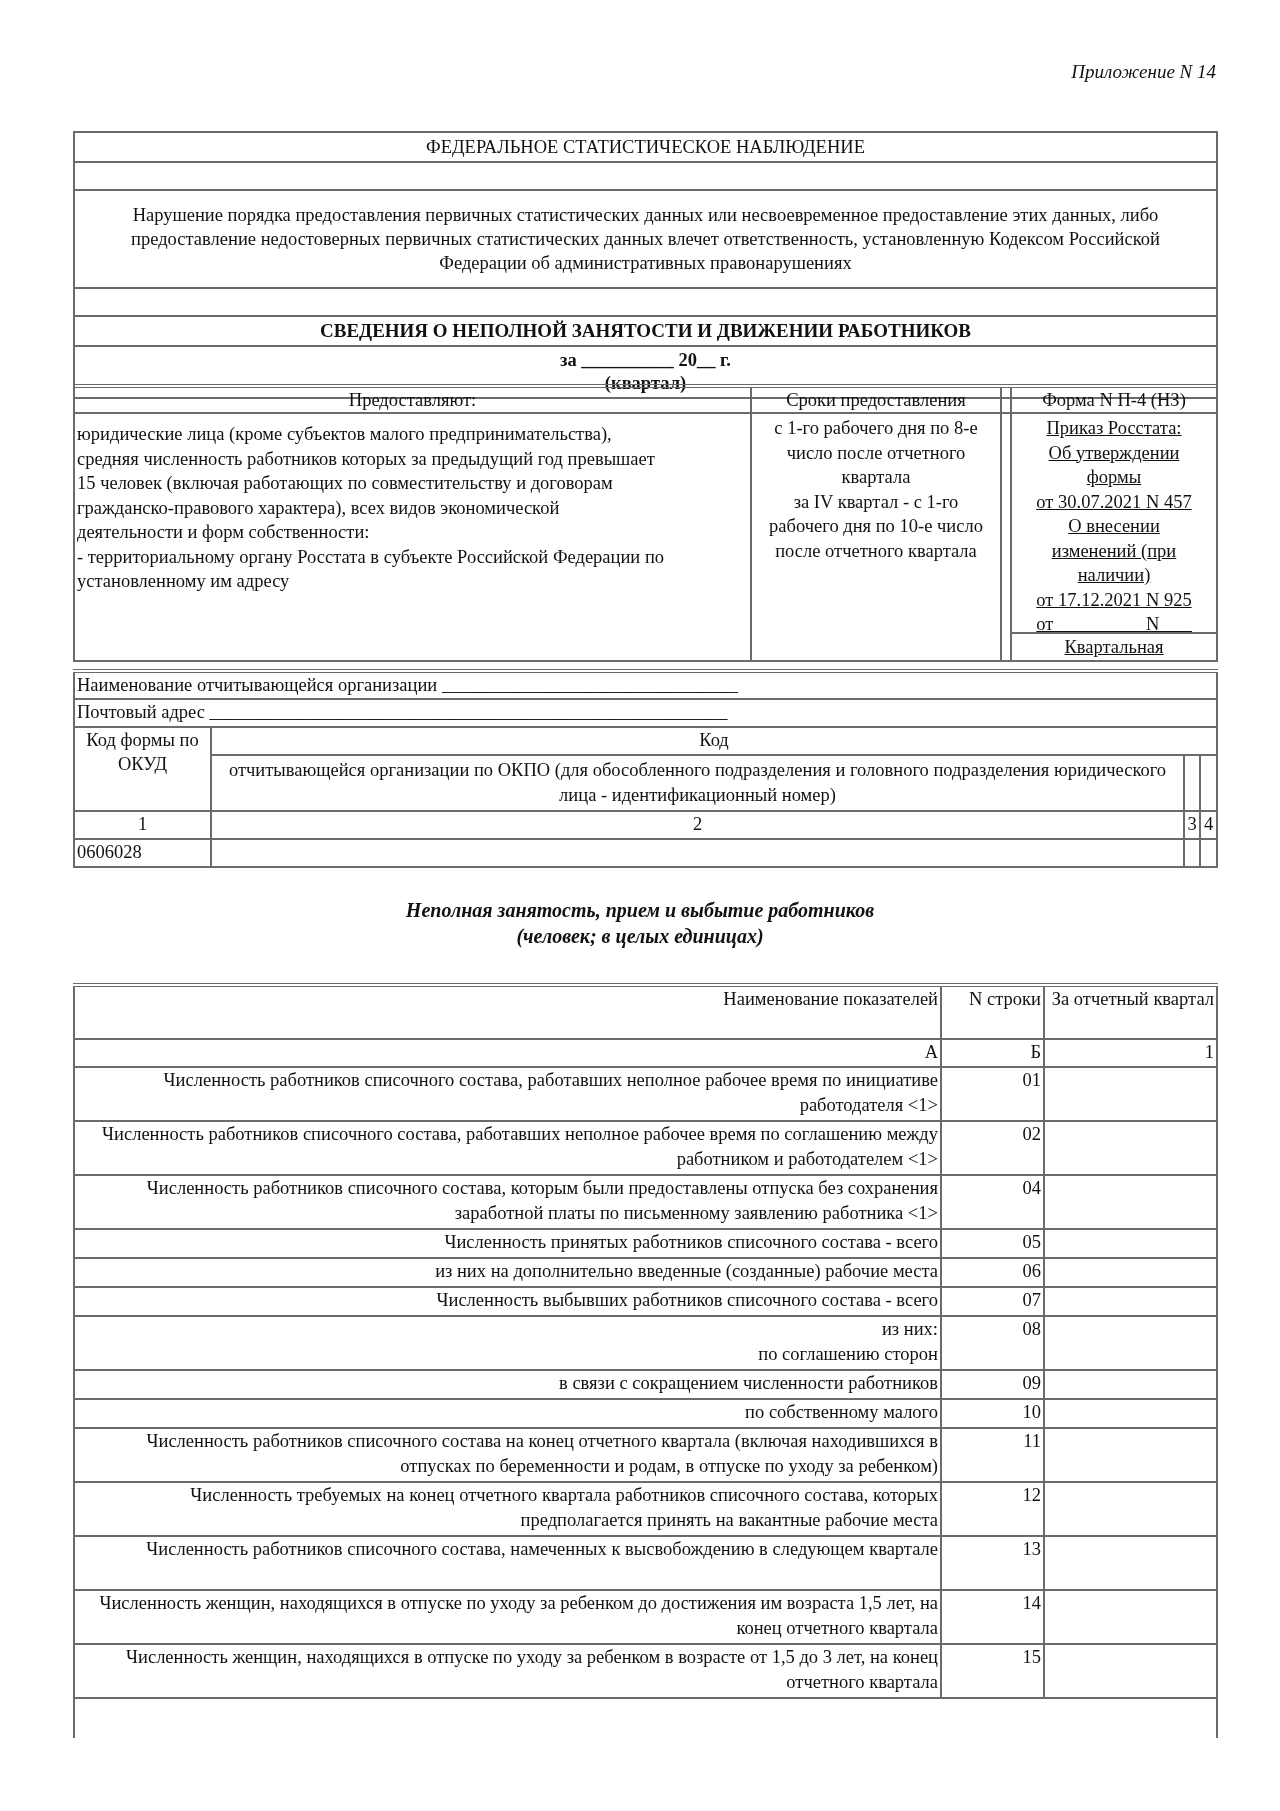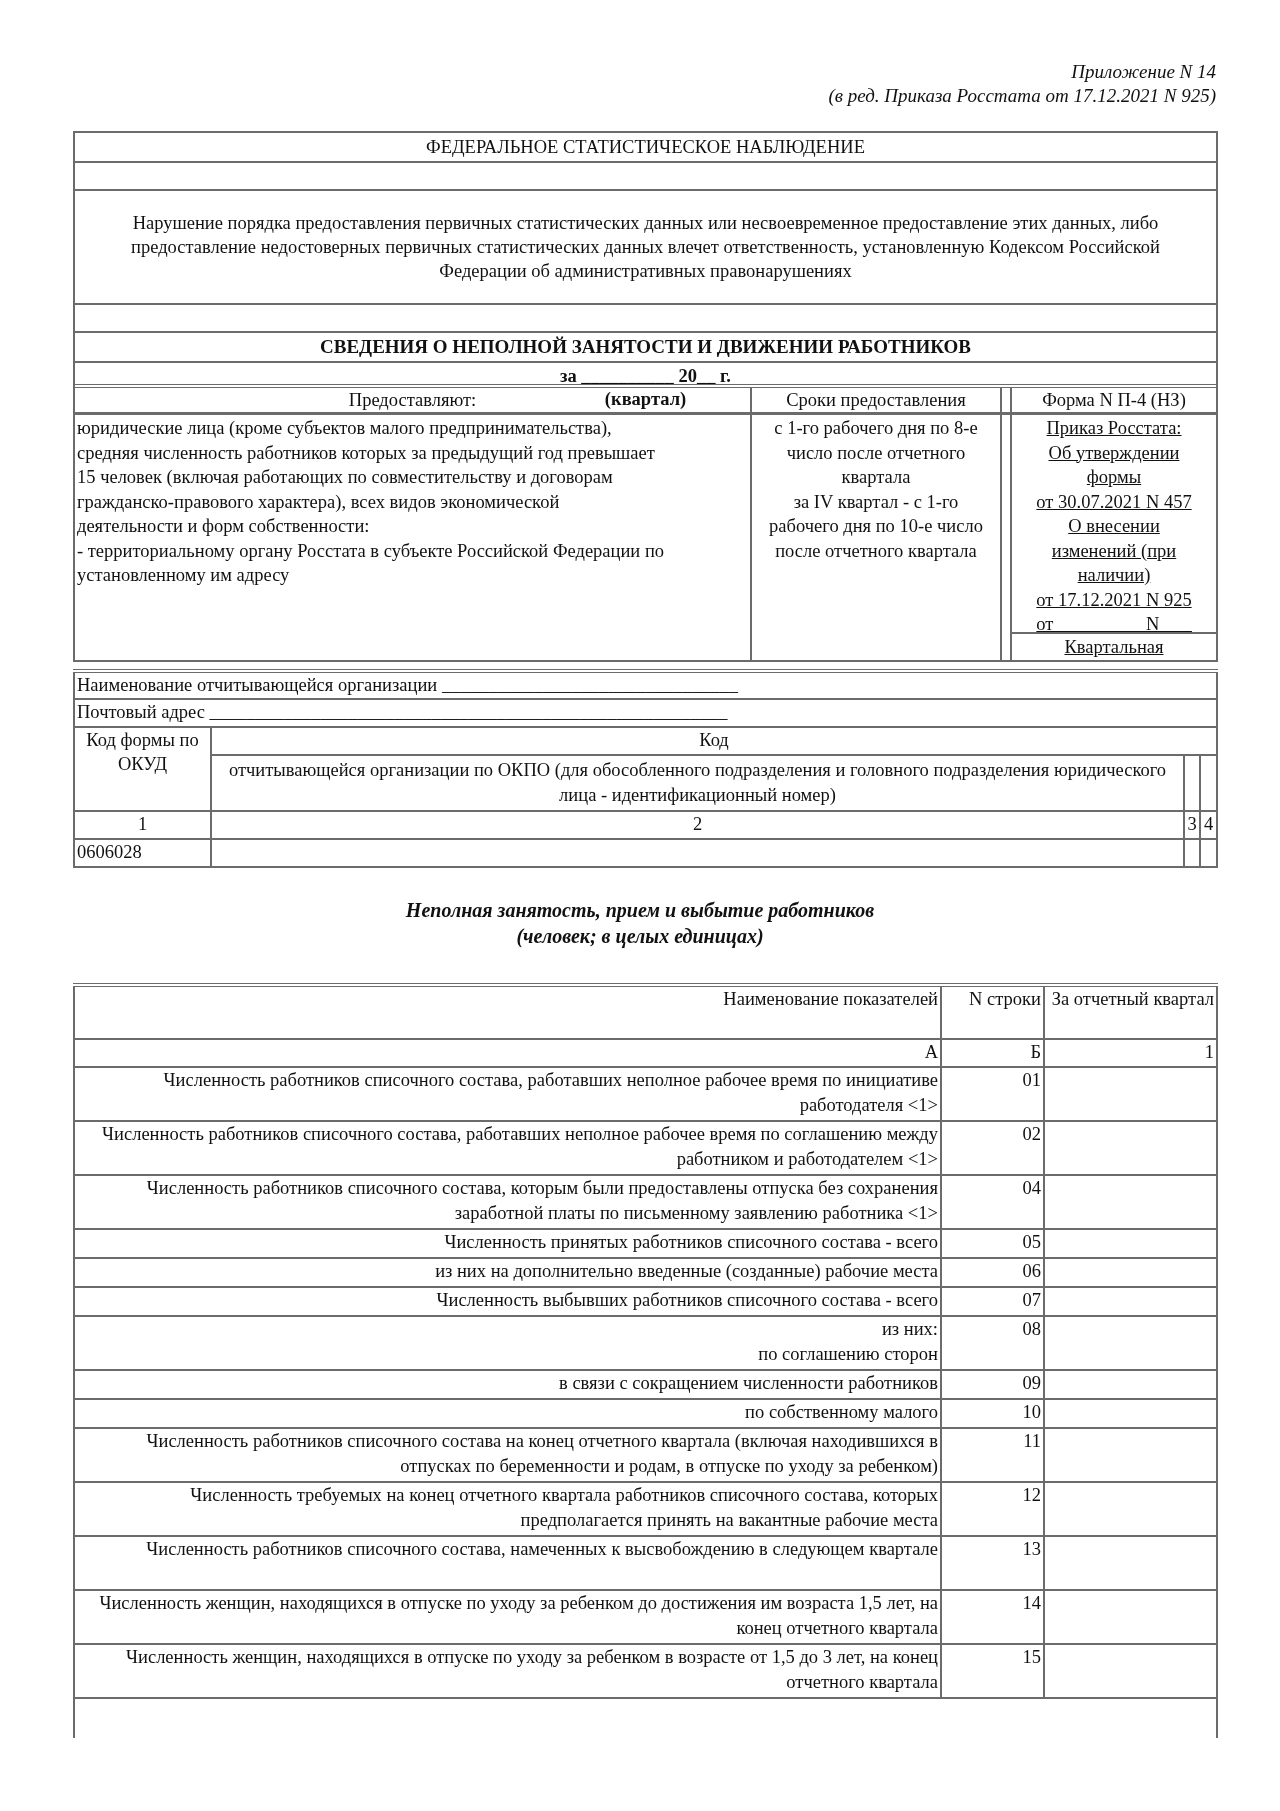--- a/index.html
+++ b/index.html
@@ -19,36 +19,35 @@
   #section-title { left:0; width:1280px; top:897px; text-align:center; font-weight:bold; font-size:20px; line-height:26px;font-style:italic; }
   #main { left:73px; top:983px; width:1143px; }
   #main td { font-size:18.5px; line-height:25px;text-align:right; }
   .dbl-top td { border-top:4px double #6b6b6b; }
 </style>
 </head>
 <body>
 
 <div class="abs appendix">
   <div>Приложение N 14</div>
-  <div>(в ред. Приказа Росстата от 17.12.2021 N 925)</div>
 </div>
 
 <table id="hdr" class="abs">
   <colgroup>
       <col style="width:1143px">
     </colgroup>
   <tbody>
       <tr style="height:28px">
         <td class="center">ФЕДЕРАЛЬНОЕ СТАТИСТИЧЕСКОЕ НАБЛЮДЕНИЕ</td>
       </tr>
   <tr style="height:28px">
         <td></td>
       </tr>
   <tr style="height:78px">
-        <td class="center" style="padding:20px 14px; line-height:24px;">Нарушение порядка предоставления первичных статистических данных или несвоевременное предоставление этих данных, либо предоставление недостоверных первичных статистических данных влечет ответственность, установленную Кодексом Российской Федерации об административных правонарушениях</td>
+        <td class="center" style="padding:12px 14px; line-height:24px;">Нарушение порядка предоставления первичных статистических данных или несвоевременное предоставление этих данных, либо предоставление недостоверных первичных статистических данных влечет ответственность, установленную Кодексом Российской Федерации об административных правонарушениях</td>
       </tr>
   <tr style="height:28px">
         <td></td>
       </tr>
   <tr style="height:30px">
         <td class="center bold" style="font-size:19px;">СВЕДЕНИЯ О НЕПОЛНОЙ ЗАНЯТОСТИ И ДВИЖЕНИИ РАБОТНИКОВ</td>
       </tr>
   <tr style="height:52px">
     <td class="center bold" style="line-height:23px;">
       <div>
@@ -70,21 +69,21 @@
       <col style="width:206px">
   </colgroup>
   <tbody>
       <tr style="height:26px" class="dbl-top">
     <td class="center">Предоставляют:</td>
     <td class="center">Сроки предоставления</td>
     <td></td>
     <td class="center">Форма N П-4 (НЗ)</td>
   </tr>
   <tr style="height:246px">
-    <td style="line-height:24.5px; padding-top:2px;">
+    <td style="line-height:24.5px; padding-top:8px;">
       <div>юридические лица (кроме субъектов малого предпринимательства),</div>
       <div>средняя численность работников которых за предыдущий год превышает</div>
       <div>15 человек (включая работающих по совместительству и договорам</div>
       <div>гражданско-правового характера), всех видов экономической</div>
       <div>деятельности и форм собственности:</div>
       <div>- территориальному органу Росстата в субъекте Российской Федерации по</div>
       <div>установленному им адресу</div>
     </td>
     <td class="center" style="line-height:24.5px; padding-top:2px;">
       <div>с 1-го рабочего дня по 8-е</div>

